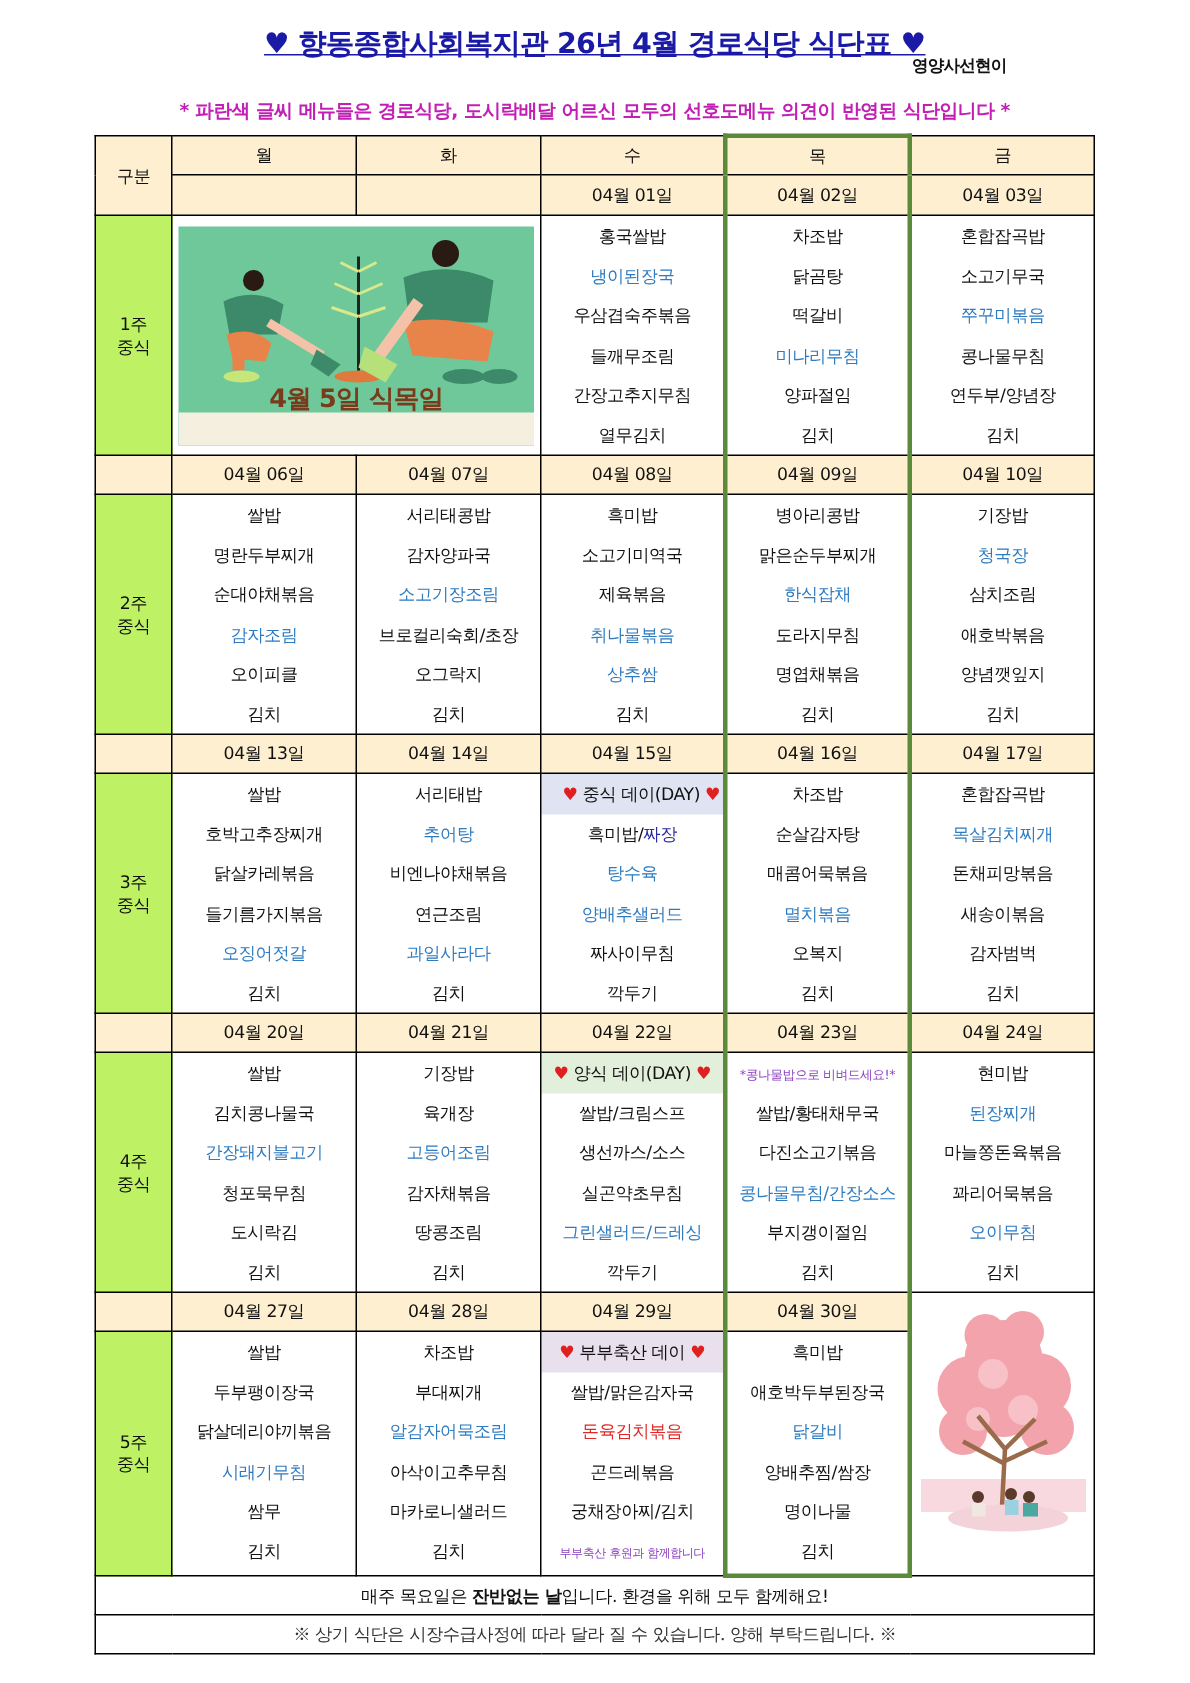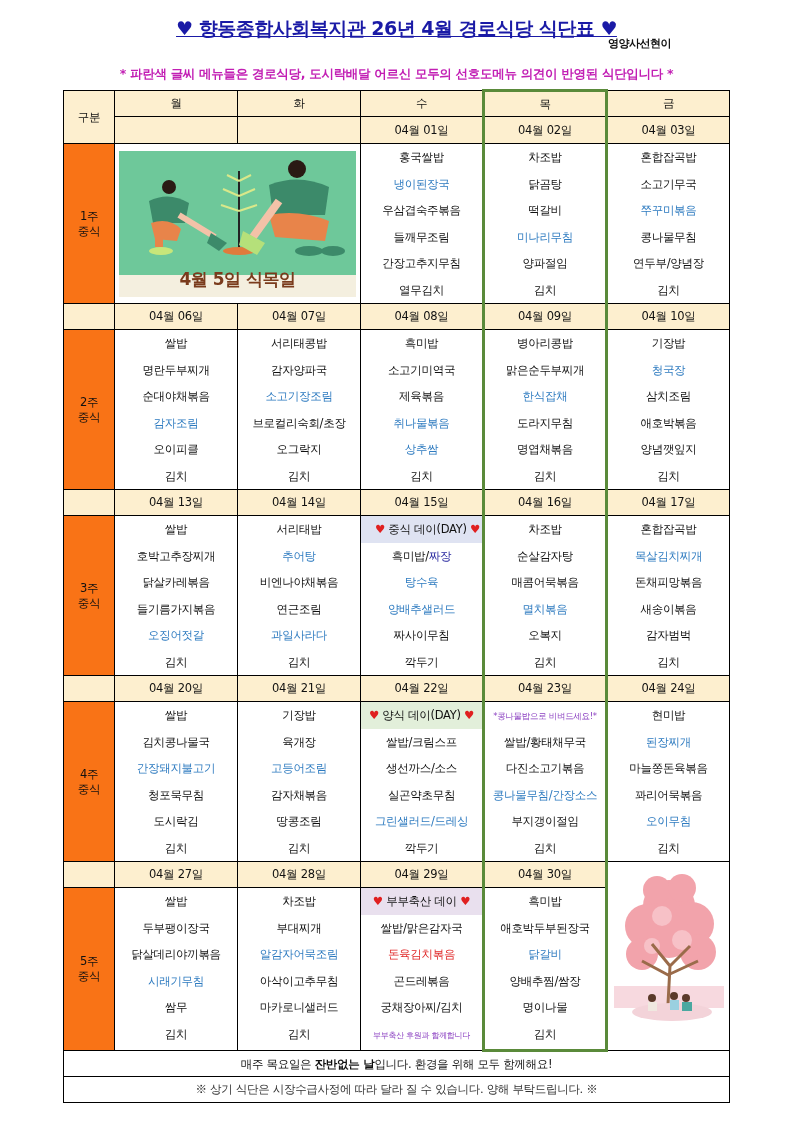--- a/index.html
+++ b/index.html
@@ -10,40 +10,40 @@
   .subtitle { position: absolute; top: 66px; left: 0; width: 793px; text-align: center; font-size: 12.5px; font-weight: bold; color: #c21fb4; letter-spacing: -0.3px; }
 
   table.menu { position: absolute; left: 63px; top: 89px; width: 666px; border-collapse: collapse; table-layout: fixed; }
   table.menu td { border: 1.5px solid #000; text-align: center; vertical-align: middle; font-size: 11.5px; letter-spacing: -0.3px; }
   table.menu col.c0 { width: 51px; }
   table.menu col.cd { width: 123px; }
   .hdr { background: #fdefcf; height: 26px; font-size: 12px; }
   .hdr.tall { height: 27px; }
   .gubun { background: #fdefcf; font-size: 12px; }
   .date-row td { background: #fdefcf; height: 26px; font-size: 12px; border-top: 3px solid #000; border-bottom: 3px solid #000; }
-  .week-label { font-size: 12px; line-height: 15px; background: #f97316; }
+  .week-label { font-size: 12px; line-height: 15px; background: #bef264; }
   .menu-cell { padding: 0; vertical-align: top !important; }
   .menu-cell .item { height: 26.5px; line-height: 26.5px; white-space: nowrap; overflow: hidden; }
   .blue { color: #2e7bc0; }
   .red { color: #e02828; margin-top: 36px; }
   .navy { color: #2a2aa0; }
   .purple-small { color: #8a3fc0; font-size: 8.5px; }
   .purple-tiny { color: #8a3fc0; font-size: 8px; }
   .event-chinese { background: #dfe3f2; padding-left: 12px; }
   .event-western { background: #e2efda; }
   .event-couple { background: #e9e0ee; }
   .event .hrt { color: #e02020; }
   .thu { border-left: 3px solid #5a8a3a !important; border-right: 3px solid #5a8a3a !important; }
   .thu-top { border-top: 3px solid #5a8a3a !important; }
   .thu-bottom { border-bottom: 3px solid #5a8a3a !important; }
 
   .img-cell { padding: 4px; }
   .arbor { width: 100%; height: 146px; background: #6ec89a; position: relative; overflow: hidden; }
   .arbor .band { position: absolute; left: 0; bottom: 0; width: 100%; height: 22px; background: #f4efdf; }
-  .arbor .caption { position: absolute; left: 0; bottom: 6px; width: 100%; text-align: center; font-size: 17px; font-weight: bold; color: #7a3b1c; letter-spacing: -0.5px; }
+  .arbor .caption { position: absolute; left: 0; bottom: 20px; width: 100%; text-align: center; font-size: 17px; font-weight: bold; color: #7a3b1c; letter-spacing: -0.5px; }
   .arbor svg { position: absolute; left: 0; top: 0; }
   .blossom { width: 100%; height: 180px; position: relative; }
 
   .foot1 { font-size: 12px; height: 26px; }
   .foot1 b { font-weight: bold; }
   .foot2 { font-family: "DejaVu Serif", "Liberation Serif", serif; font-size: 11px; height: 26px; color: #333; }
 </style>
 </head>
 <body>
 

